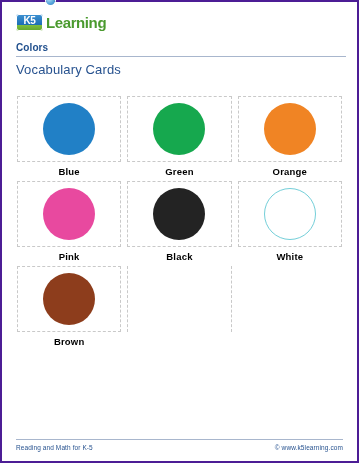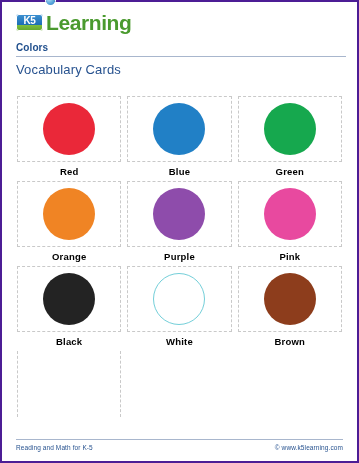--- a/index.html
+++ b/index.html
@@ -55,21 +55,21 @@
     font-size: 10px;
     font-weight: bold;
     letter-spacing: -0.3px;
     font-family: "Liberation Sans", sans-serif;
     line-height: 1;
   }
   .logo-word {
     position: relative;
     margin-left: 3px;
     color: #4a9a2e;
-    font-size: 21px;
+    font-size: 15px;
     font-weight: bold;
     letter-spacing: -0.4px;
     line-height: 1;
   }
   .logo-globe {
     position: absolute;
     top: -6px;
     left: 44px;
     width: 9px;
     height: 9px;
@@ -195,47 +195,35 @@
     </div>
 
     <h1 class="page-title">Colors</h1>
     <div class="title-rule"></div>
     <p class="page-subtitle">Vocabulary Cards</p>
   </div>
 
   <div class="grid" id="card-grid">
       <div class="cell">
         <div class="card-box">
-          <div class="swatch" style="background: rgb(234, 40, 57);"></div>
-        </div>
-        <div class="card-label">Red</div>
-      </div>
-      <div class="cell">
-        <div class="card-box">
           <div class="swatch" style="background: rgb(33, 128, 198);"></div>
         </div>
         <div class="card-label">Blue</div>
       </div>
       <div class="cell">
         <div class="card-box">
           <div class="swatch" style="background: rgb(22, 168, 78);"></div>
         </div>
         <div class="card-label">Green</div>
       </div>
       <div class="cell">
         <div class="card-box">
           <div class="swatch" style="background: rgb(240, 132, 36);"></div>
         </div>
         <div class="card-label">Orange</div>
-      </div>
-      <div class="cell">
-        <div class="card-box">
-          <div class="swatch" style="background: rgb(142, 76, 171);"></div>
-        </div>
-        <div class="card-label">Purple</div>
       </div>
       <div class="cell">
         <div class="card-box">
           <div class="swatch" style="background: rgb(232, 73, 159);"></div>
         </div>
         <div class="card-label">Pink</div>
       </div>
       <div class="cell">
         <div class="card-box">
           <div class="swatch" style="background: rgb(35, 35, 35);"></div>

